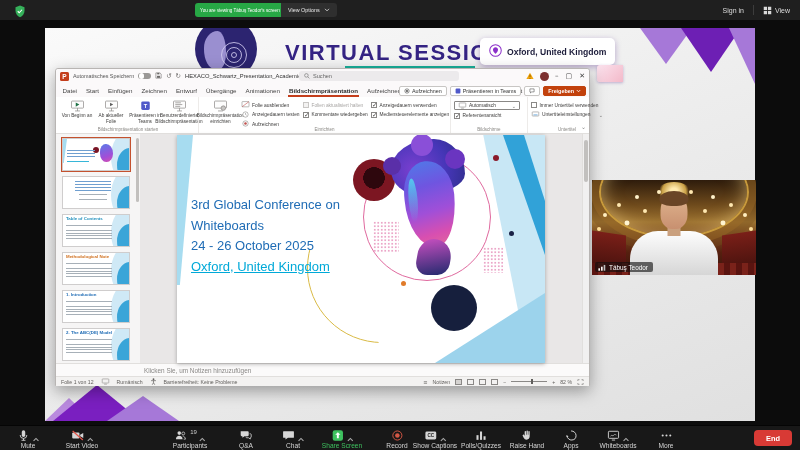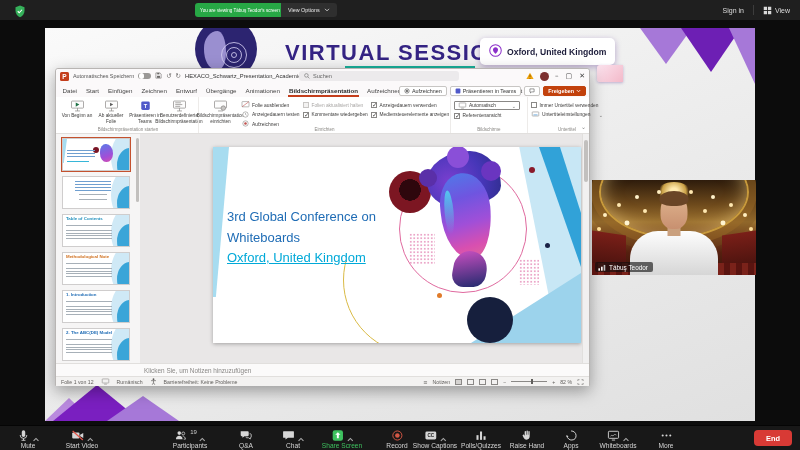--- a/index.html
+++ b/index.html
@@ -105,22 +105,22 @@
   .tscroll{position:absolute;right:1px;top:4px;width:3px;height:64px;background:#c2c0be;border-radius:2px;}
   .mini-title{position:absolute;left:3px;top:2px;right:14px;font-size:4.4px;line-height:1.1;font-weight:bold;}
   .mini-bars{position:absolute;background:repeating-linear-gradient(#a7b0b8 0 0.8px,transparent 0.8px 2.6px);}
   .mini-bars.blue{background:repeating-linear-gradient(#6f9fd0 0 1px,transparent 1px 3px);}
   .m-head{position:absolute;right:16px;top:5px;width:13px;height:18px;border-radius:45% 55% 50% 50%;
           background:linear-gradient(160deg,#5a7ae8,#a04fd8 65%,#d84fb0);}
   .m-red{position:absolute;right:30px;top:8px;width:6px;height:6px;border-radius:50%;background:#7a1525;}
   .m-left{position:absolute;left:0;top:0;width:4px;height:24px;background:#a7dcf0;clip-path:polygon(0 0,100% 0,20% 100%,0 100%);}
 
   .canvas{position:relative;flex:1;}
-  .slide{position:absolute;left:37px;top:13px;width:368px;height:196px;background:#fff;
-         box-shadow:0 1px 4px rgba(0,0,0,.3);overflow:hidden;margin-left:36px;}
+  .slide{position:absolute;left:37px;top:1px;width:368px;height:228px;background:#fff;
+         box-shadow:0 1px 4px rgba(0,0,0,.3);overflow:hidden;}
   .sd{position:absolute;}
   .s-left{left:0;top:0;width:16px;height:150px;background:#a7dcf0;clip-path:polygon(0 0,100% 0,18% 100%,0 100%);}
   .s-band-a{right:0;top:0;width:95px;height:206px;background:#c8e7f5;clip-path:polygon(35% 0,100% 0,100% 100%,78% 100%);}
   .s-band-b{right:0;top:0;width:70px;height:120px;background:#31a2d8;clip-path:polygon(40% 0,70% 0,100% 55%,100% 100%);}
   .s-band-c{right:0;bottom:0;width:110px;height:70px;background:#9cd3ec;clip-path:polygon(100% 0,100% 100%,0 100%);}
   .red-circle{left:176px;top:24px;width:42px;height:42px;border-radius:50%;
               background:radial-gradient(circle at 50% 45%,#2e070d 0 34%,#7c1622 35% 100%);}
   .navy-circle{left:254px;top:150px;width:46px;height:46px;border-radius:50%;background:#161f3d;}
   .pink-ring{left:186px;top:18px;width:128px;height:128px;border:1px solid #e06a9f;border-radius:50%;}
   .yellow-ring{left:130px;top:58px;width:150px;height:150px;border:1px solid #d9ba45;border-radius:50%;
@@ -538,20 +538,21 @@
                 <span class="hair"></span>
                   <span class="curl1"></span>
                   <span class="curl2"></span>
                 <span class="curl3"></span>
                   <span class="face"></span>
                   <span class="neck"></span>
               </span>
               <div class="slide-text">
                 <div>3rd Global Conference on</div>
                 <div>Whiteboards</div>
+                <div>24 - 26 October 2025</div>
                 <div class="loc">Oxford, United Kingdom</div>
               </div>
             </div>
           </div>
           <div class="vscroll">
               <span class="vthumb"></span>
             </div>
         </div>
 
         <div class="notes">Klicken Sie, um Notizen hinzuzufügen</div>

